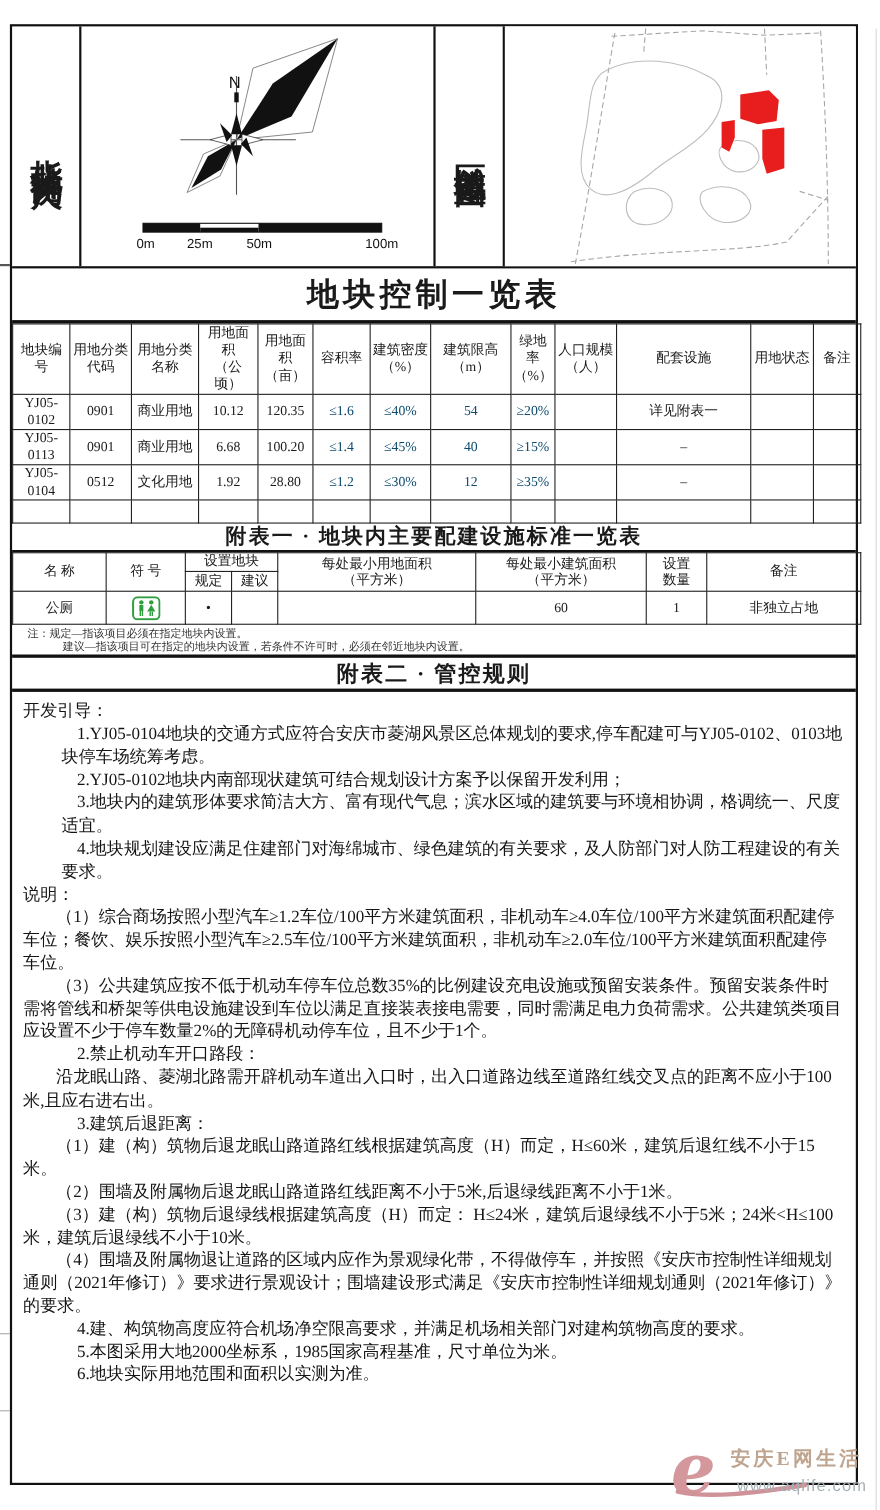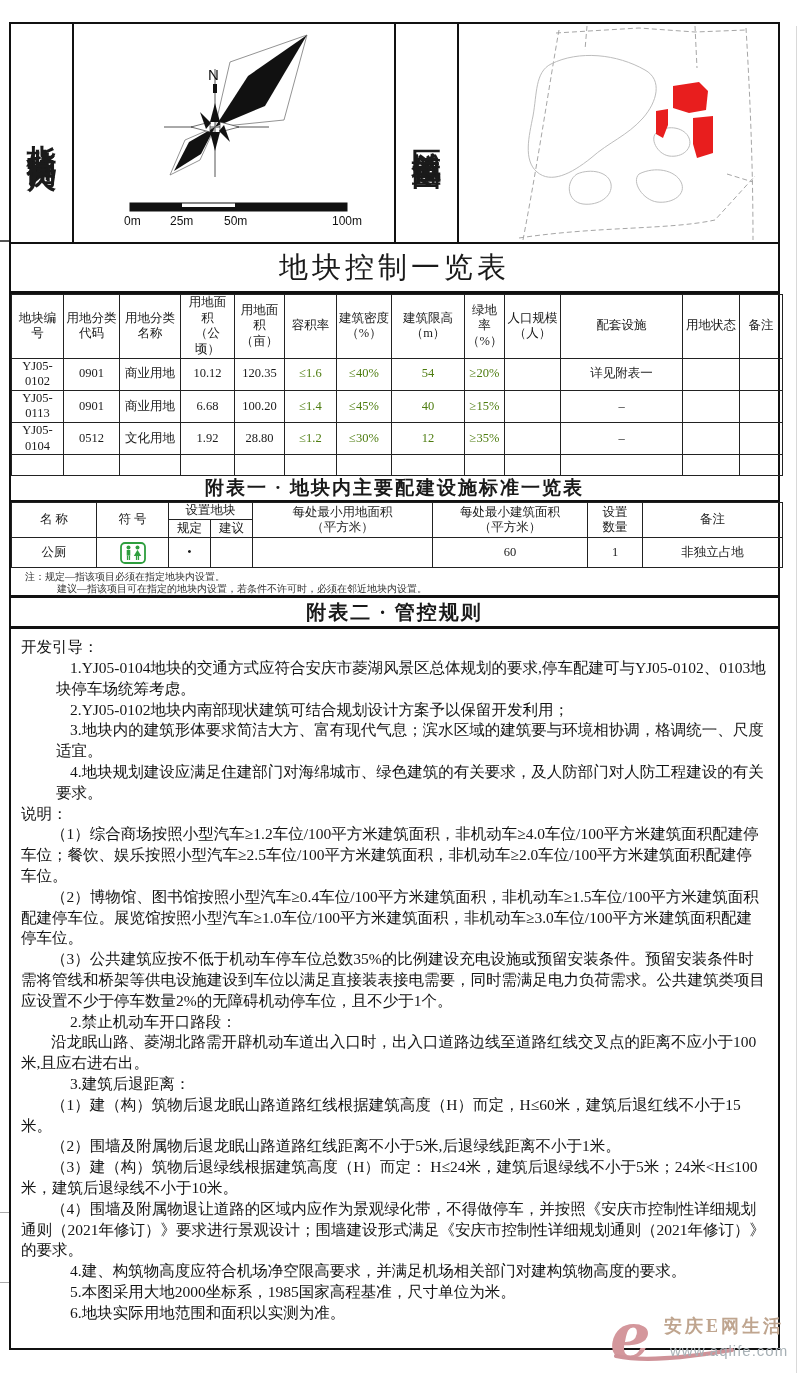--- a/index.html
+++ b/index.html
@@ -22,39 +22,39 @@
   .v-label.loc { letter-spacing:3px; }
   .compass-box { width:322px; border-right:2px solid #111; position:relative; }
   .map-box { flex:1; position:relative; background:#fff; }
   .compass-box svg, .map-box svg { position:absolute; left:0; top:0; }
   .scale-labels { position:absolute; left:0; top:190px; width:100%; height:18px; font-family:"Liberation Sans","DejaVu Sans",sans-serif; font-size:12px; color:#111;text-align:right; }
   .scale-labels span { position:absolute; }
   
   .title-band {
     height:50px; border-bottom:3px solid #111;
     display:flex; align-items:center; justify-content:center;
-    font-size:29px; font-weight:normal; letter-spacing:4px;
+    font-size:29px; font-weight:bold; letter-spacing:4px;
   }
   .sub-title {
     height:26px; border-bottom:2px solid #111;
     display:flex; align-items:center; justify-content:center;
     font-size:19px; font-weight:bold; letter-spacing:2px;
   }
   .app2-title {
     height:31px; border-bottom:3px solid #111;
     display:flex; align-items:center; justify-content:center;
     font-size:20px; font-weight:bold; letter-spacing:2px;
   }
   
   table { width:100%; border-collapse:collapse; table-layout:fixed; text-align:center; }
   td { border:1px solid #222; padding:0 2px; font-size:12.5px; line-height:1.25; overflow:hidden; }
   .main-table td { height:25px; }
   .main-table tr.hdr td { height:37px; white-space:pre-line; }
   .main-table tr.empty td { height:21px; }
-  .red { color:#4d7c0f;margin-top:28px; }
+  .red { color:#0c4a6e;margin-top:28px; }
   .app1-table td { height:30px; }
   .app1-table tr.h1 td { height:17px; }
   .app1-table tr.h2 td { height:18px; }
   .app1-table .pl { white-space:pre-line; }
   .wc-box { display:inline-flex; vertical-align:middle; }
   .app1-note { height:30px; border-bottom:3px solid #111; font-size:10px; color:#333; padding:3px 0 0 14px; line-height:12px; }
   .app1-note .l2 { padding-left:32px; }
   
   .rules { padding:8px 12px 0 10px; font-size:15.5px; line-height:20.8px; color:#141414; }
   .rules p { text-indent:0; }
@@ -322,21 +322,20 @@
   <div class="app2-title">附表二 · 管控规则</div>
 
   <div class="rules">
     <p class="i0">开发引导：</p>
     <p class="i1">1.YJ05-0104地块的交通方式应符合安庆市菱湖风景区总体规划的要求,停车配建可与YJ05-0102、0103地块停车场统筹考虑。</p>
     <p class="i1">2.YJ05-0102地块内南部现状建筑可结合规划设计方案予以保留开发利用；</p>
     <p class="i1">3.地块内的建筑形体要求简洁大方、富有现代气息；滨水区域的建筑要与环境相协调，格调统一、尺度适宜。</p>
     <p class="i1">4.地块规划建设应满足住建部门对海绵城市、绿色建筑的有关要求，及人防部门对人防工程建设的有关要求。</p>
     <p class="i0">说明：</p>
     <p class="i2">（1）综合商场按照小型汽车≥1.2车位/100平方米建筑面积，非机动车≥4.0车位/100平方米建筑面积配建停车位；餐饮、娱乐按照小型汽车≥2.5车位/100平方米建筑面积，非机动车≥2.0车位/100平方米建筑面积配建停车位。</p>
-    <p class="i2">（2）博物馆、图书馆按照小型汽车≥0.4车位/100平方米建筑面积，非机动车≥1.5车位/100平方米建筑面积配建停车位。展览馆按照小型汽车≥1.0车位/100平方米建筑面积，非机动车≥3.0车位/100平方米建筑面积配建停车位。</p>
     <p class="i2">（3）公共建筑应按不低于机动车停车位总数35%的比例建设充电设施或预留安装条件。预留安装条件时需将管线和桥架等供电设施建设到车位以满足直接装表接电需要，同时需满足电力负荷需求。公共建筑类项目应设置不少于停车数量2%的无障碍机动停车位，且不少于1个。</p>
     <p class="i1">2.禁止机动车开口路段：</p>
     <p class="i2">沿龙眠山路、菱湖北路需开辟机动车道出入口时，出入口道路边线至道路红线交叉点的距离不应小于100米,且应右进右出。</p>
     <p class="i1">3.建筑后退距离：</p>
     <p class="i2">（1）建（构）筑物后退龙眠山路道路红线根据建筑高度（H）而定，H≤60米，建筑后退红线不小于15米。</p>
     <p class="i2">（2）围墙及附属物后退龙眠山路道路红线距离不小于5米,后退绿线距离不小于1米。</p>
     <p class="i2">（3）建（构）筑物后退绿线根据建筑高度（H）而定： H≤24米，建筑后退绿线不小于5米；24米&lt;H≤100米，建筑后退绿线不小于10米。</p>
     <p class="i2">（4）围墙及附属物退让道路的区域内应作为景观绿化带，不得做停车，并按照《安庆市控制性详细规划通则（2021年修订）》要求进行景观设计；围墙建设形式满足《安庆市控制性详细规划通则（2021年修订）》的要求。</p>
     <p class="i1">4.建、构筑物高度应符合机场净空限高要求，并满足机场相关部门对建构筑物高度的要求。</p>
     <p class="i1">5.本图采用大地2000坐标系，1985国家高程基准，尺寸单位为米。</p>

